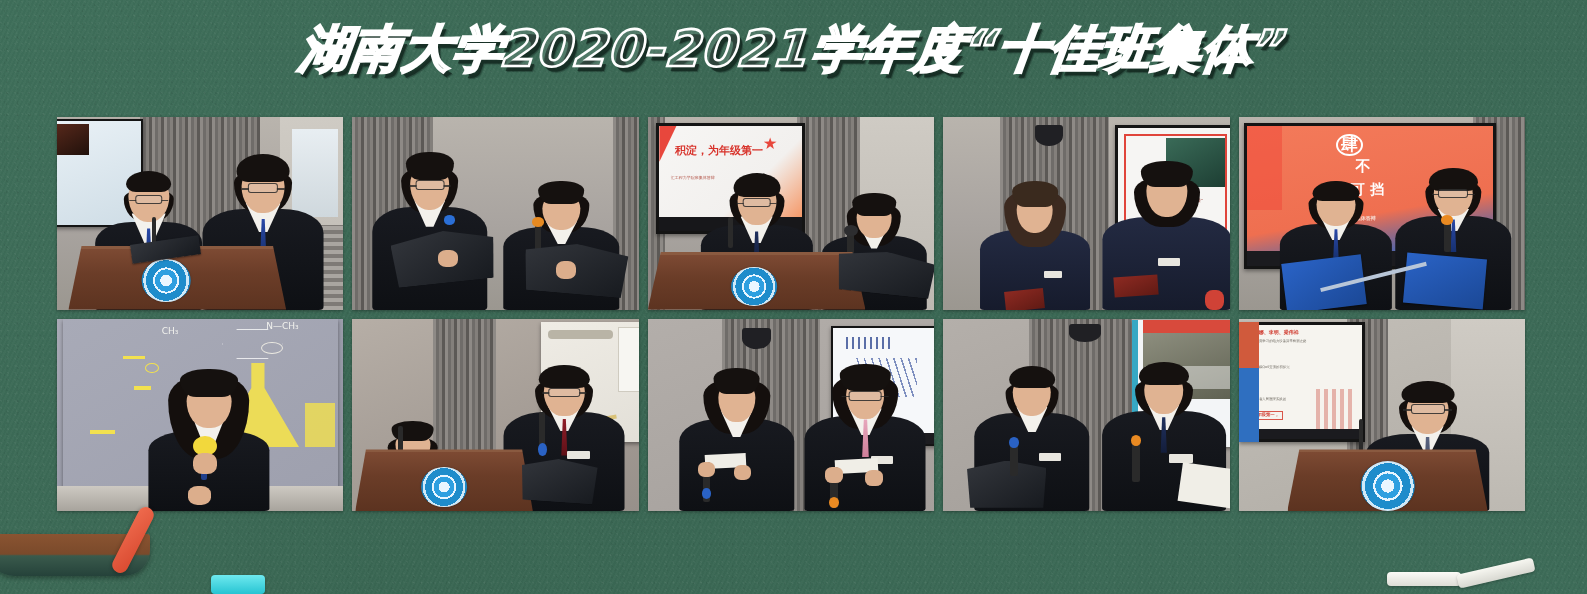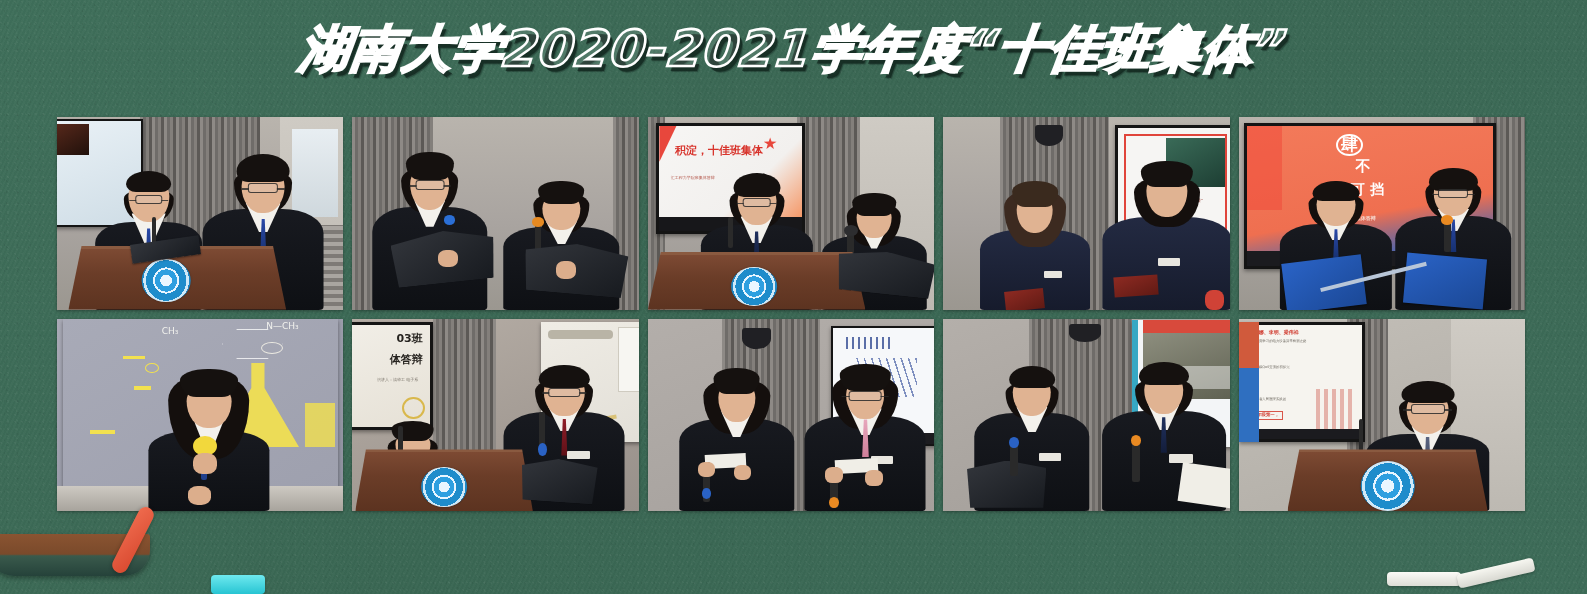--- a/index.html
+++ b/index.html
@@ -270,21 +270,21 @@
     <div class="hand" style="right:22%;bottom:16%;width:7%;height:9%;"></div>
   </div>
 
   <div class="photo" title="一男一女在讲台上答辩">
     <div class="wall"></div>
     <div class="slats" style="left:52%;width:22%;"></div>
     <div class="slats" style="left:0;width:6%;"></div>
     <div class="whitewall" style="right:0;width:26%;"></div>
     <div class="screen" style="left:3%;top:3%;width:52%;height:58%;background:linear-gradient(135deg,#f7f6f4 0%,#f2f0ee 62%,#f58a52 100%);">
       <div style="position:absolute;left:0;top:0;width:12%;height:34%;background:#e8473c;clip-path:polygon(0 0,100% 0,0 100%);"></div>
-      <div class="stxt" style="left:11%;top:18%;color:#d8342c;font-size:11px;">积淀，十佳班集体</div>
+      <div class="stxt" style="left:11%;top:18%;color:#d8342c;font-size:11px;">积淀，为年级第一</div>
       <div class="stxt" style="left:8%;top:48%;color:#b55a4e;font-size:4px;font-weight:normal;">汇工程力学院班集体答辩</div>
       <div style="position:absolute;right:18%;top:11%;width:9%;height:11%;background:#e8473c;
                   clip-path:polygon(50% 0,61% 35%,100% 38%,69% 60%,79% 100%,50% 76%,21% 100%,31% 60%,0 38%,39% 35%);"></div>
       <div style="position:absolute;left:0;bottom:0;width:100%;height:14%;background:#17171a;"></div>
     </div>
 
     <div class="person" style="left:18%;width:40%;height:78%;">
       <div class="body" style="width:98%;height:56%;"></div>
       <div class="shirt" style="bottom:44%;width:28%;height:18%;"></div>
       <div class="tie navy" style="bottom:30%;width:11%;height:22%;"></div>
@@ -412,26 +412,20 @@
       <div class="mic" style="left:44%;bottom:20%;width:5%;height:20%;background:#1f3f8c;z-index:11;"></div>
       <div class="mic-head" style="left:38%;bottom:36%;width:18%;height:13%;background:#f2d83c;z-index:12;"></div>
       <div class="hand" style="left:38%;bottom:24%;width:18%;height:14%;z-index:13;"></div>
       <div class="hand" style="left:34%;bottom:4%;width:18%;height:12%;z-index:13;"></div>
     </div>
   </div>
 
   <div class="photo" title="一女生在讲台朗读，一男生持话筒">
     <div class="wall" style="background:linear-gradient(160deg,#b6aea6 0%,#a39b94 60%,#97908a 100%);"></div>
     <div class="slats" style="left:28%;width:22%;"></div>
-    <div class="screen" style="left:-14%;top:2%;width:42%;height:56%;background:linear-gradient(160deg,#f2efe8,#e6e1d6);">
-      <div class="stxt" style="right:6%;top:8%;color:#26231f;font-size:11px;">03班</div>
-      <div class="stxt" style="right:6%;top:28%;color:#26231f;font-size:11px;">体答辩</div>
-      <div class="stxt" style="right:10%;top:52%;color:#7c766c;font-size:4px;font-weight:normal;">演讲人：清华工 电子系</div>
-      <div style="position:absolute;right:4%;bottom:8%;width:20%;height:22%;border:2px solid #d9b84c;border-radius:50%;"></div>
-    </div>
     <div class="screen" style="right:-4%;top:2%;width:38%;height:62%;border:none;background:linear-gradient(160deg,#efece5,#e2dfd7);">
       <div style="position:absolute;left:6%;top:6%;width:60%;height:8%;background:#b9b4a6;border-radius:4px;"></div>
       <div style="position:absolute;right:6%;top:4%;width:24%;height:54%;background:#f7f6f2;border:1px solid #cfcbc0;"></div>
       <div style="position:absolute;left:0;bottom:14%;width:70%;height:3%;background:#d9c278;transform:rotate(-10deg);"></div>
     </div>
 
     <div class="person" style="left:4%;width:34%;height:52%;">
       <div class="body" style="width:96%;height:48%;"></div>
       <div class="shirt" style="bottom:34%;width:28%;height:18%;"></div>
       <div class="hairback" style="bottom:40%;width:52%;height:34%;"></div>

